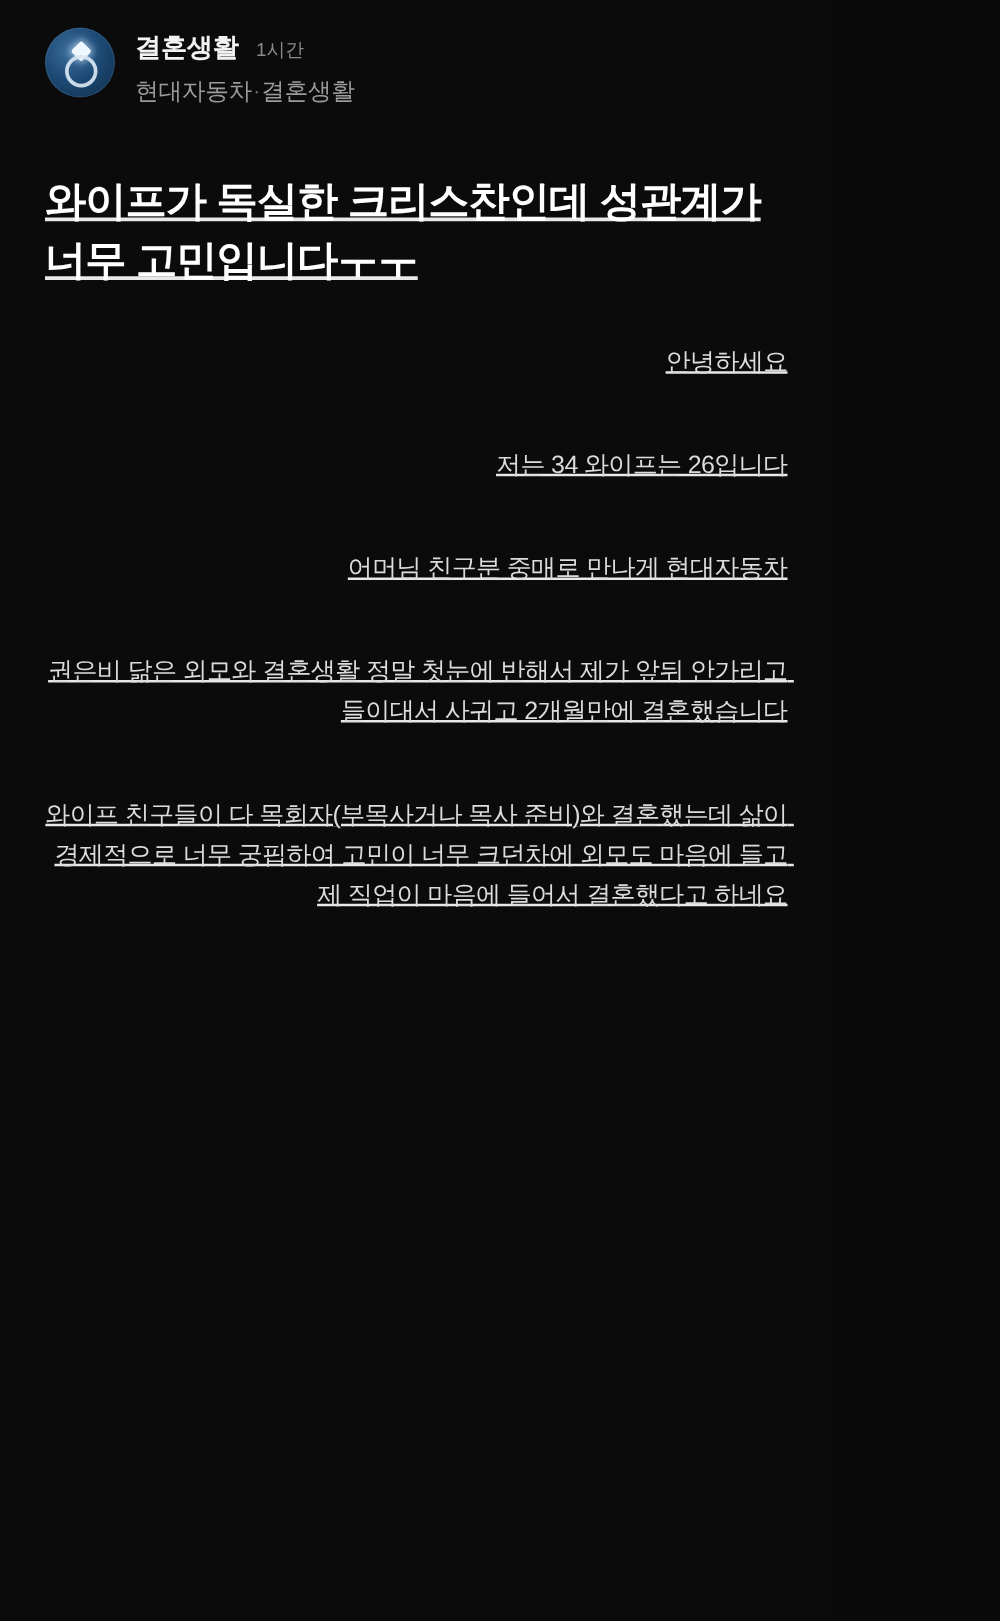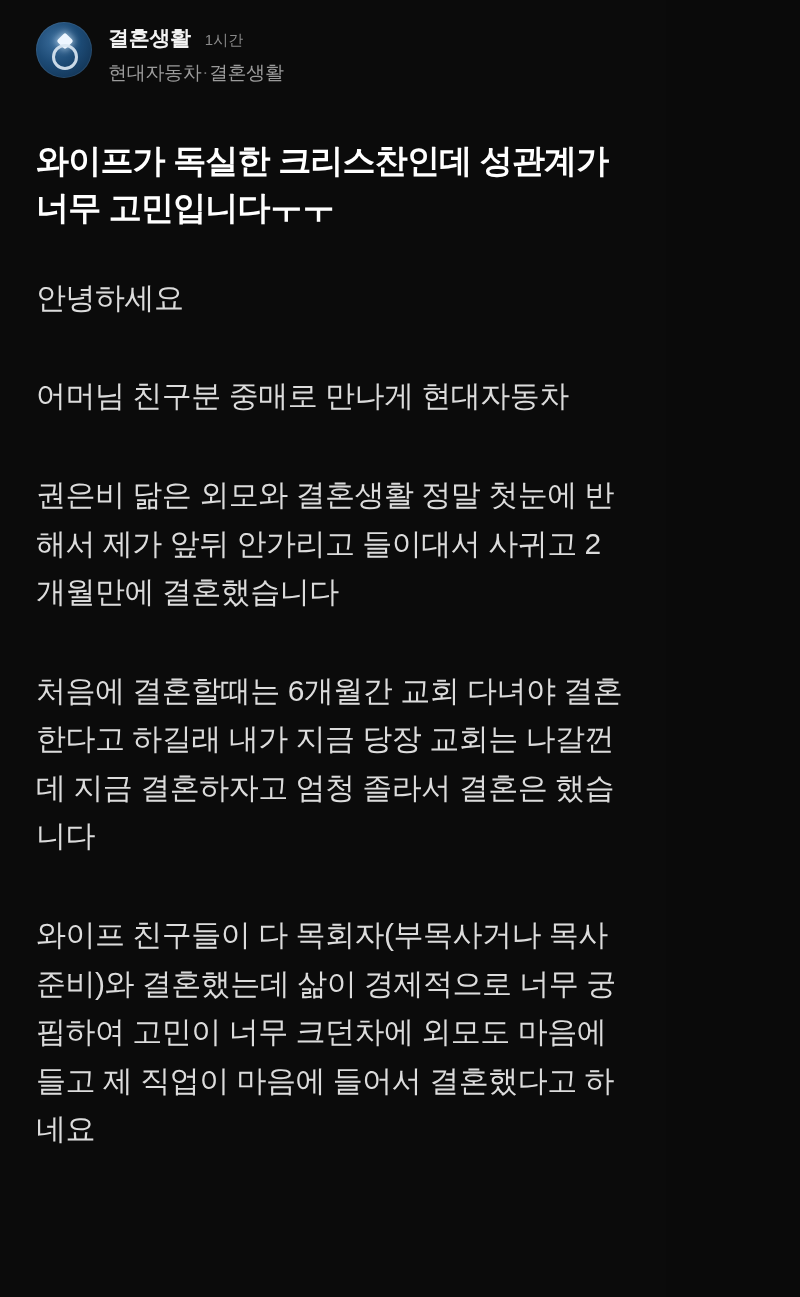--- a/index.html
+++ b/index.html
@@ -96,45 +96,47 @@
     letter-spacing: -0.3px;
   }
   .dot-sep {
     color: #6f6f6f;
     font-size: 17px;
   }
 
   
   .post-body {
     padding: 52px 36px 40px 36px;
+    text-decoration: underline;
   }
 
   .post-title {
     font-size: 33px;
     line-height: 1.42;
     font-weight: 700;
     color: #ffffff;
     letter-spacing: -0.8px;
     margin: 0 0 42px 0;
     max-width: 690px;
   }
 
   .post-paragraphs {
     display: flex;
     flex-direction: column;
   }
 
   .para {
-    font-size: 30px;
+    font-size: 20px;
     line-height: 1.62;
     color: #dcdcdc;
     letter-spacing: -0.5px;
     margin: 0 0 50px 0;
     white-space: pre-wrap;
     max-width: 715px;
+    text-align: right;
   }
   .para:last-child { margin-bottom: 0; }
 </style>
 </head>
 <body>
 
 <div class="app">
 
   <div class="post-header">
 
@@ -156,21 +158,21 @@
     </div>
 
   </div>
 
   <div class="post-body">
 
     <h1 class="post-title">와이프가 독실한 크리스찬인데 성관계가 너무 고민입니다ㅜㅜ</h1>
 
     <div class="post-paragraphs">
       <p class="para">안녕하세요</p>
+      <p class="para">저는 34 와이프는 26입니다</p>
       <p class="para">어머님 친구분 중매로 만나게 현대자동차</p>
       <p class="para">권은비 닮은 외모와 결혼생활 정말 첫눈에 반해서 제가 앞뒤 안가리고 들이대서 사귀고 2개월만에 결혼했습니다</p>
-      <p class="para">처음에 결혼할때는 6개월간 교회 다녀야 결혼한다고 하길래 내가 지금 당장 교회는 나갈껀데 지금 결혼하자고 엄청 졸라서 결혼은 했습니다</p>
       <p class="para">와이프 친구들이 다 목회자(부목사거나 목사 준비)와 결혼했는데 삶이 경제적으로 너무 궁핍하여 고민이 너무 크던차에 외모도 마음에 들고 제 직업이 마음에 들어서 결혼했다고 하네요</p>
     </div>
 
   </div>
 
 </div>
 
 </body></html>

